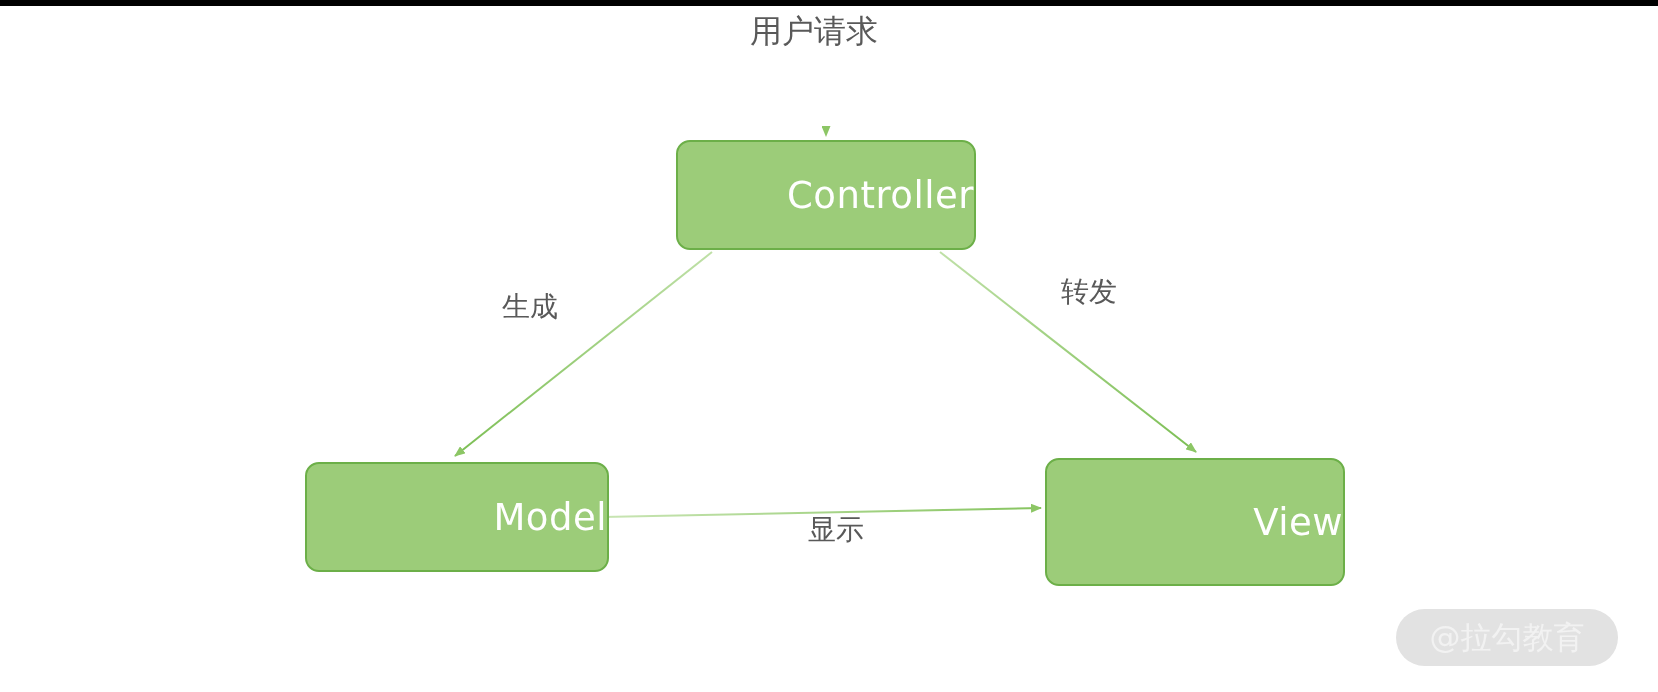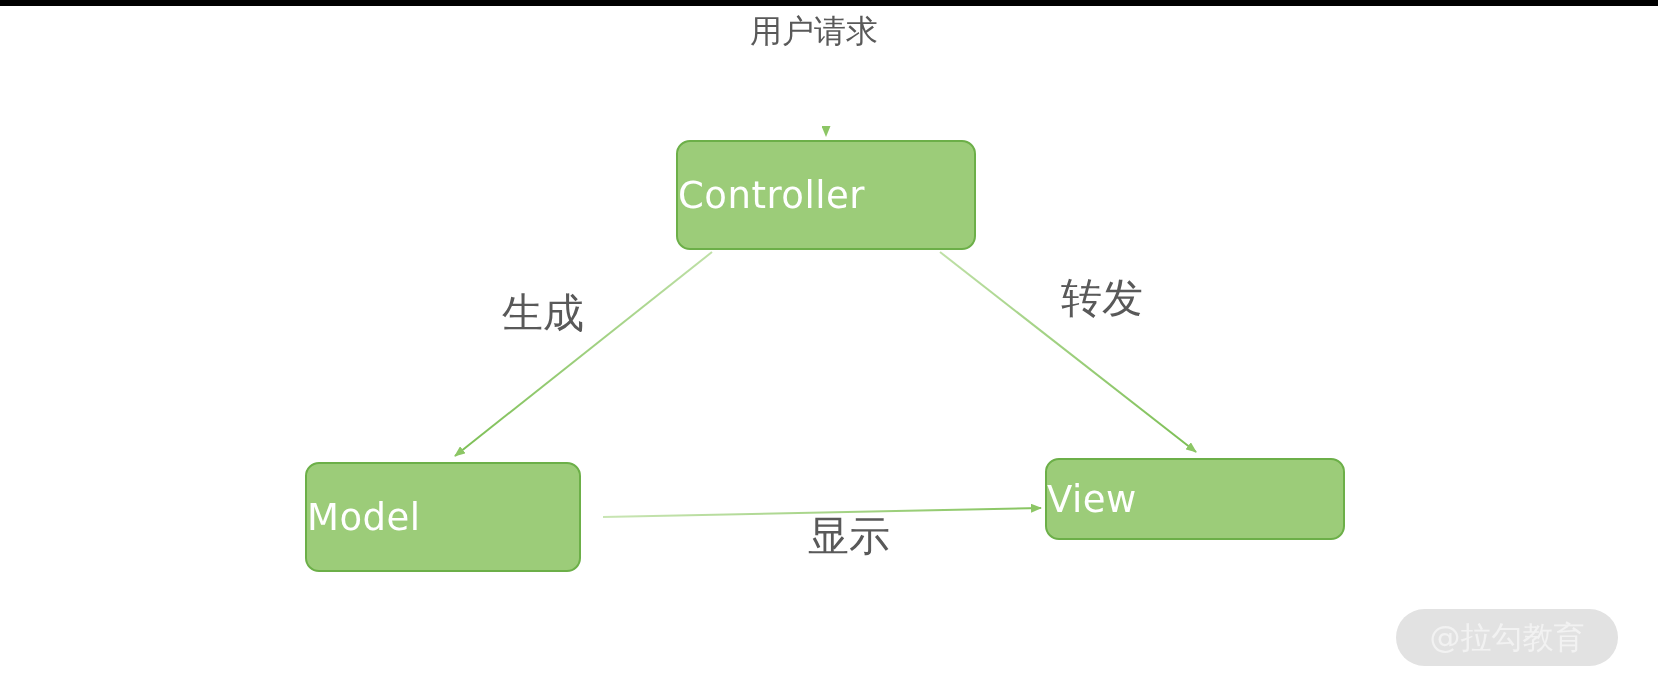--- a/index.html
+++ b/index.html
@@ -43,21 +43,21 @@
 
   
   .node {
     position: absolute;
     box-sizing: border-box;
     background: #9CCC79;
     border: 2px solid #6CAF48;
     border-radius: 14px;
     display: flex;
     align-items: center;
-    justify-content: flex-start;
+    justify-content: flex-end;
     color: #ffffff;
     font-family: "DejaVu Sans", "Liberation Sans", sans-serif;
     font-weight: 400;
     letter-spacing: 0.5px;
   }
   .node-label {
     color: #ffffff;
     font-size: 37px;
     line-height: 1;
     white-space: nowrap;
@@ -65,37 +65,37 @@
 
   #node-controller {
     left: 676px;
     top: 140px;
     width: 300px;
     height: 110px;
   }
   #node-model {
     left: 305px;
     top: 462px;
-    width: 276px;
+    width: 304px;
     height: 110px;
   }
   #node-view {
     left: 1045px;
     top: 458px;
     width: 300px;
-    height: 82px;
+    height: 128px;
   }
 
   
   .edge-label,
   .flow-label {
     position: absolute;
     color: #595959;
     font-family: "DejaVu Sans", "Liberation Sans", sans-serif;
-    font-size: 41px;
+    font-size: 28px;
     line-height: 1;
     white-space: nowrap;
   }
 
   #label-request {
     left: 750px;
     top: 15px;
     font-size: 32px;
   }
   #label-generate {

